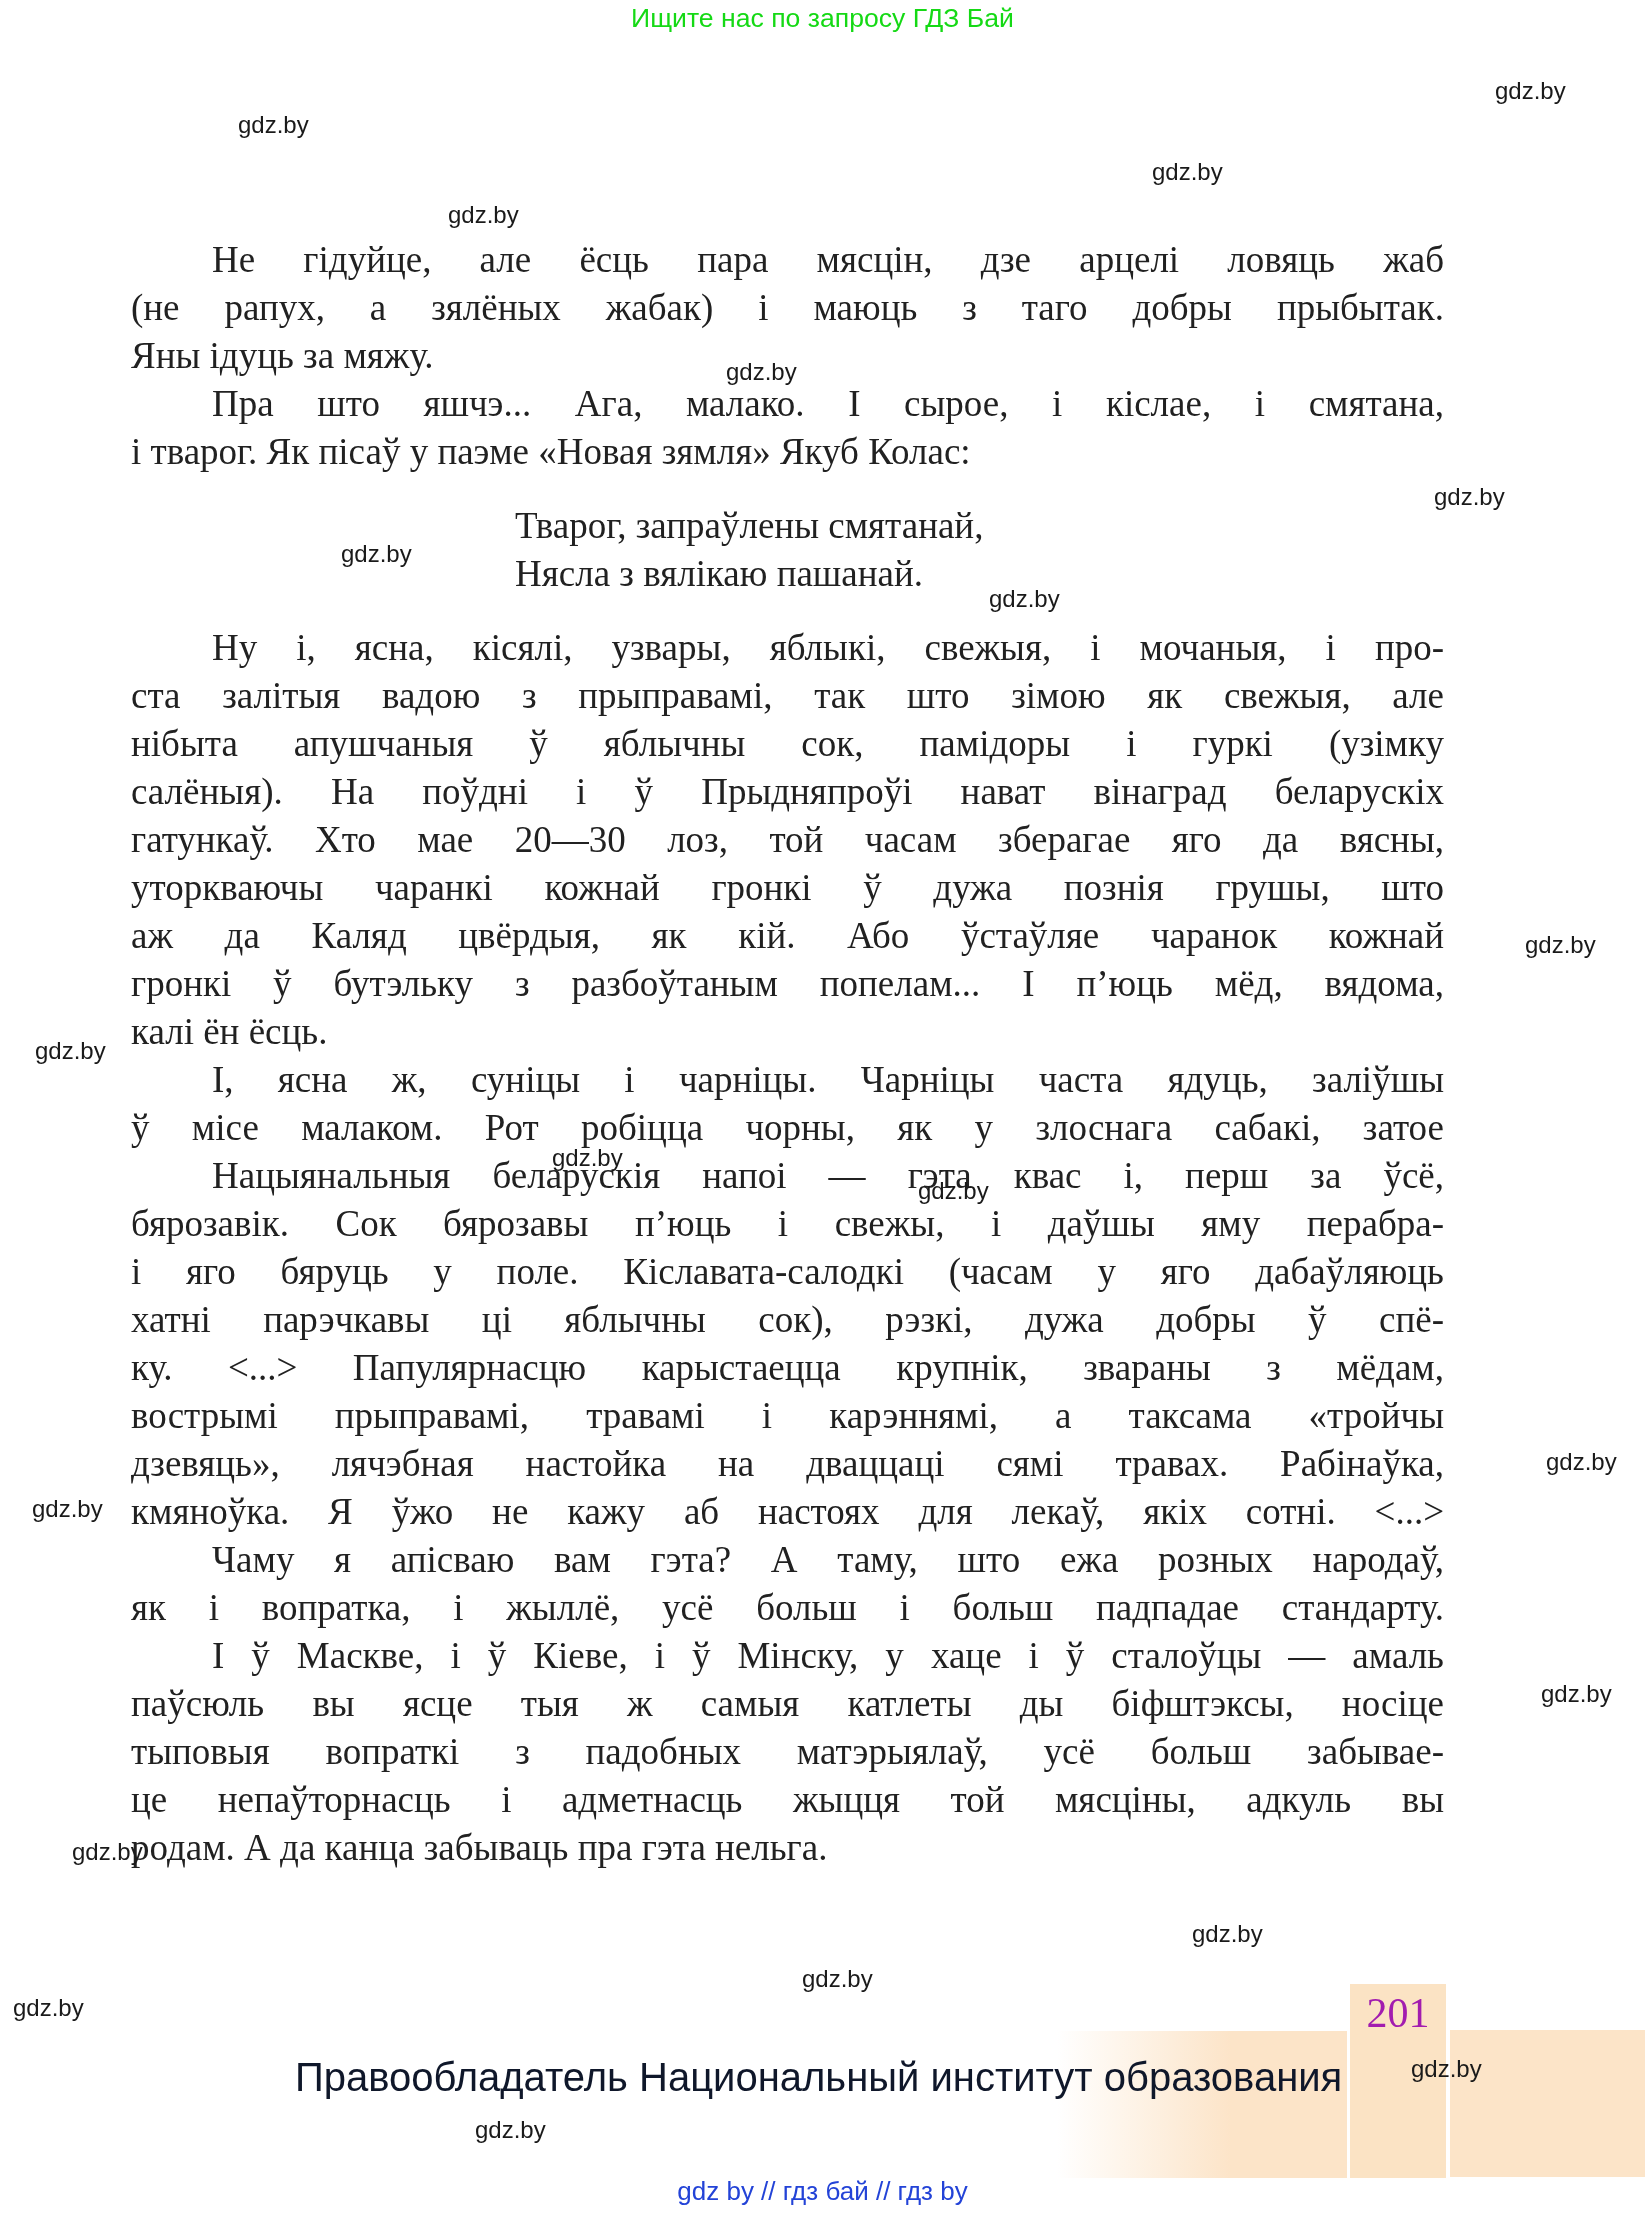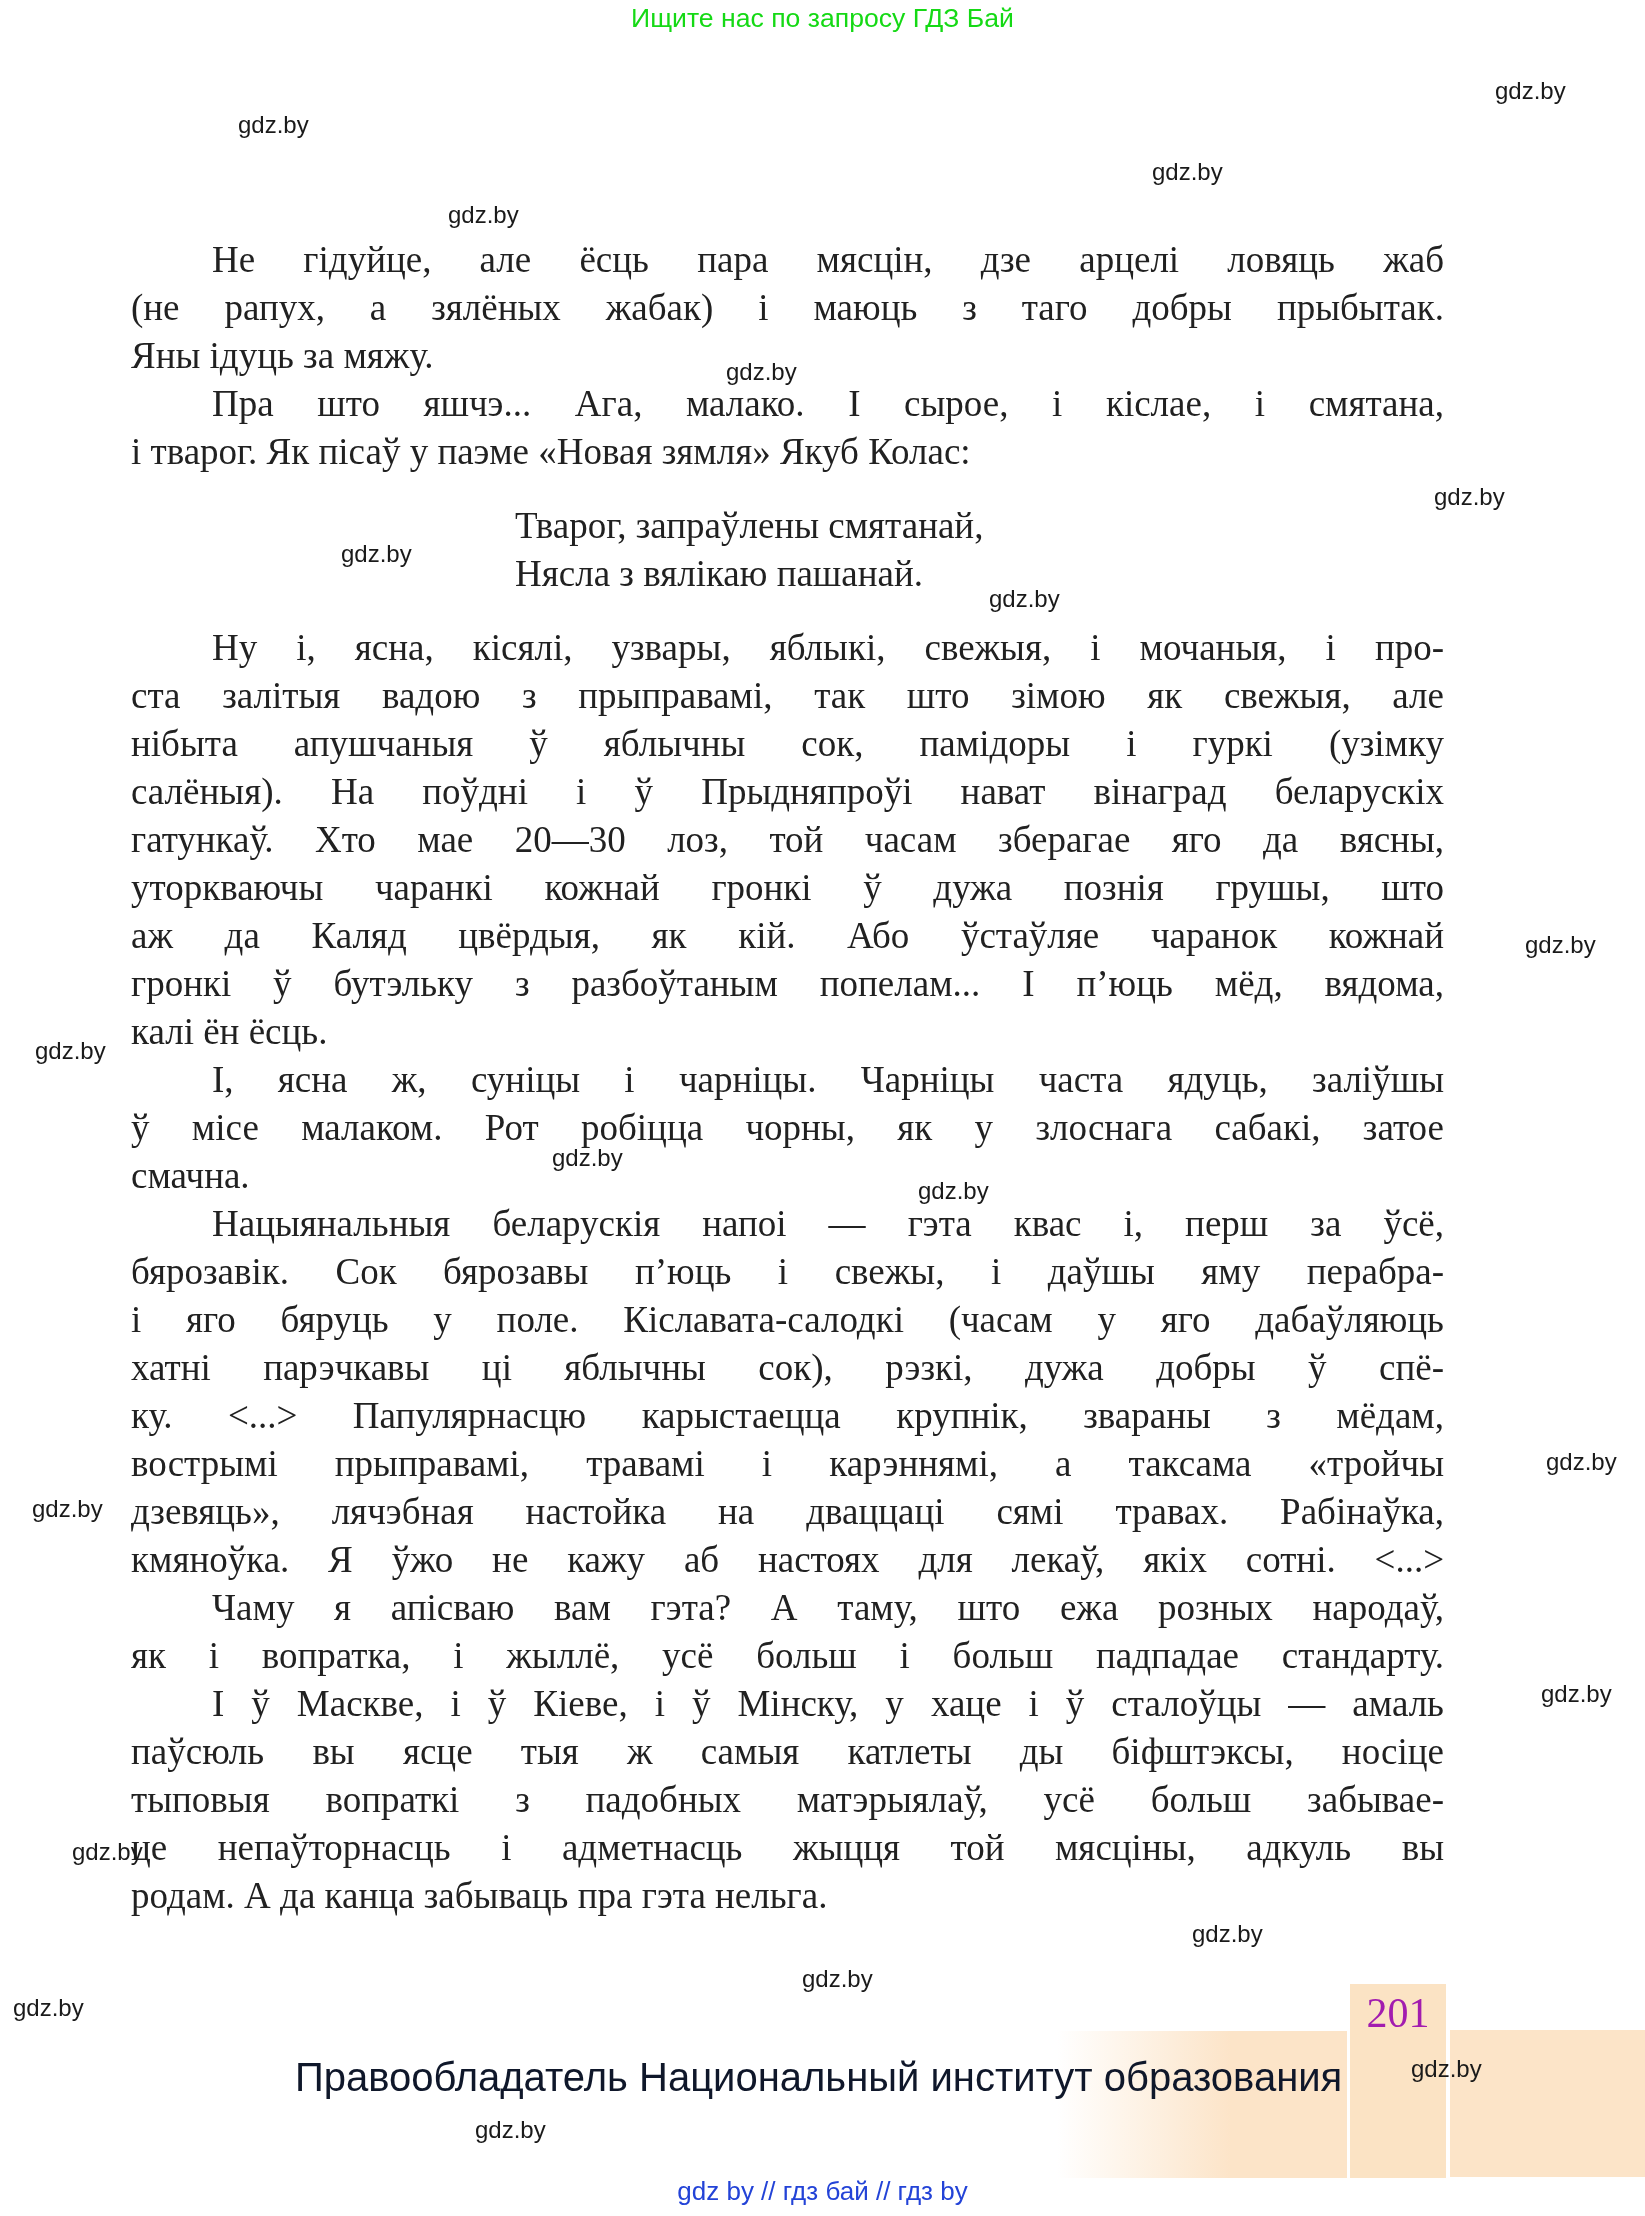--- a/index.html
+++ b/index.html
@@ -132,21 +132,20 @@
       <div class="line just">салёныя). На поўдні і ў Прыдняпроўі нават вінаград беларускіх</div>
       <div class="line just">гатункаў. Хто мае 20—30 лоз, той часам зберагае яго да вясны,</div>
       <div class="line just">уторкваючы чаранкі кожнай гронкі ў дужа познія грушы, што</div>
       <div class="line just">аж да Каляд цвёрдыя, як кій. Або ўстаўляе чаранок кожнай</div>
       <div class="line just">гронкі ў бутэльку з разбоўтаным попелам... І п’юць мёд, вядома,</div>
       <div class="line">калі ён ёсць.</div>
     </div>
     <div class="para prose">
       <div class="line indent just">І, ясна ж, суніцы і чарніцы. Чарніцы часта ядуць, заліўшы</div>
       <div class="line just">ў місе малаком. Рот робіцца чорны, як у злоснага сабакі, затое</div>
-      <div class="line">смачна.</div>
     </div>
     <div class="para prose">
       <div class="line indent just">Нацыянальныя беларускія напоі — гэта квас і, перш за ўсё,</div>
       <div class="line just">бярозавік. Сок бярозавы п’юць і свежы, і даўшы яму перабра-</div>
       <div class="line just">і яго бяруць у поле. Кіславата-салодкі (часам у яго дабаўляюць</div>
       <div class="line just">хатні парэчкавы ці яблычны сок), рэзкі, дужа добры ў спё-</div>
       <div class="line just">ку. &lt;...&gt; Папулярнасцю карыстаецца крупнік, звараны з мёдам,</div>
       <div class="line just">вострымі прыправамі, травамі і карэннямі, а таксама «тройчы</div>
       <div class="line just">дзевяць», лячэбная настойка на дваццаці сямі травах. Рабінаўка,</div>
       <div class="line just">кмяноўка. Я ўжо не кажу аб настоях для лекаў, якіх сотні. &lt;...&gt;</div>

